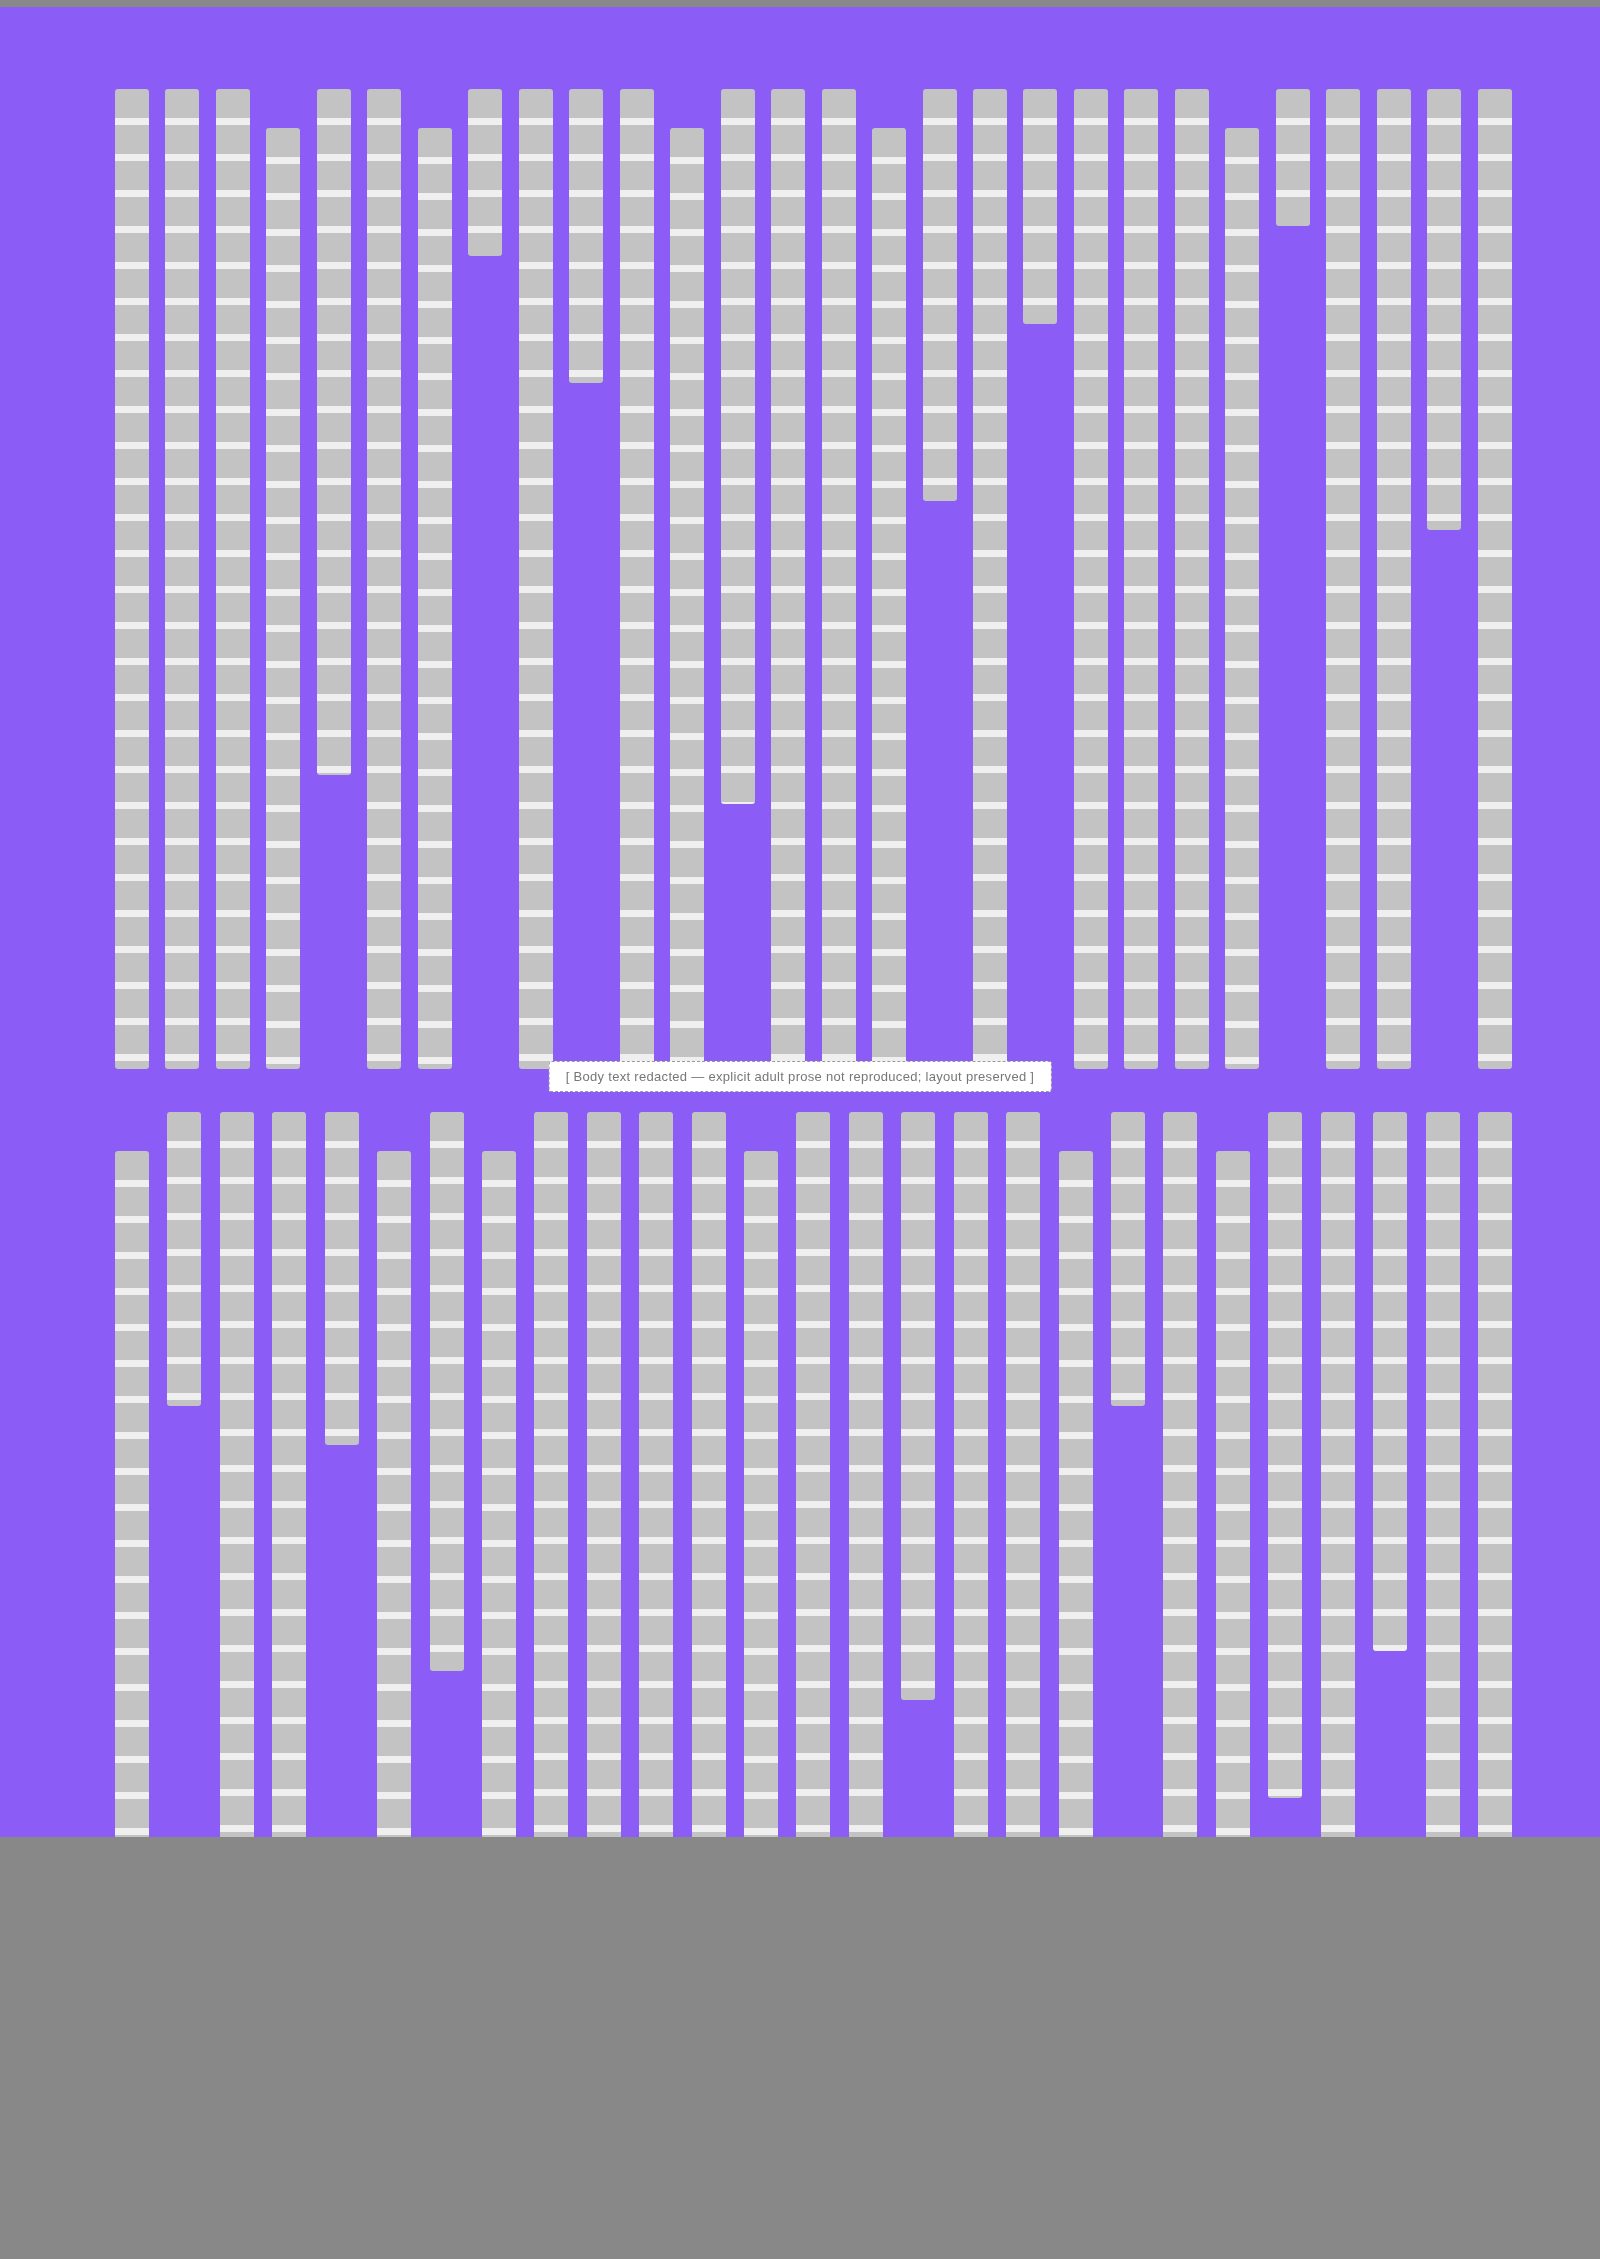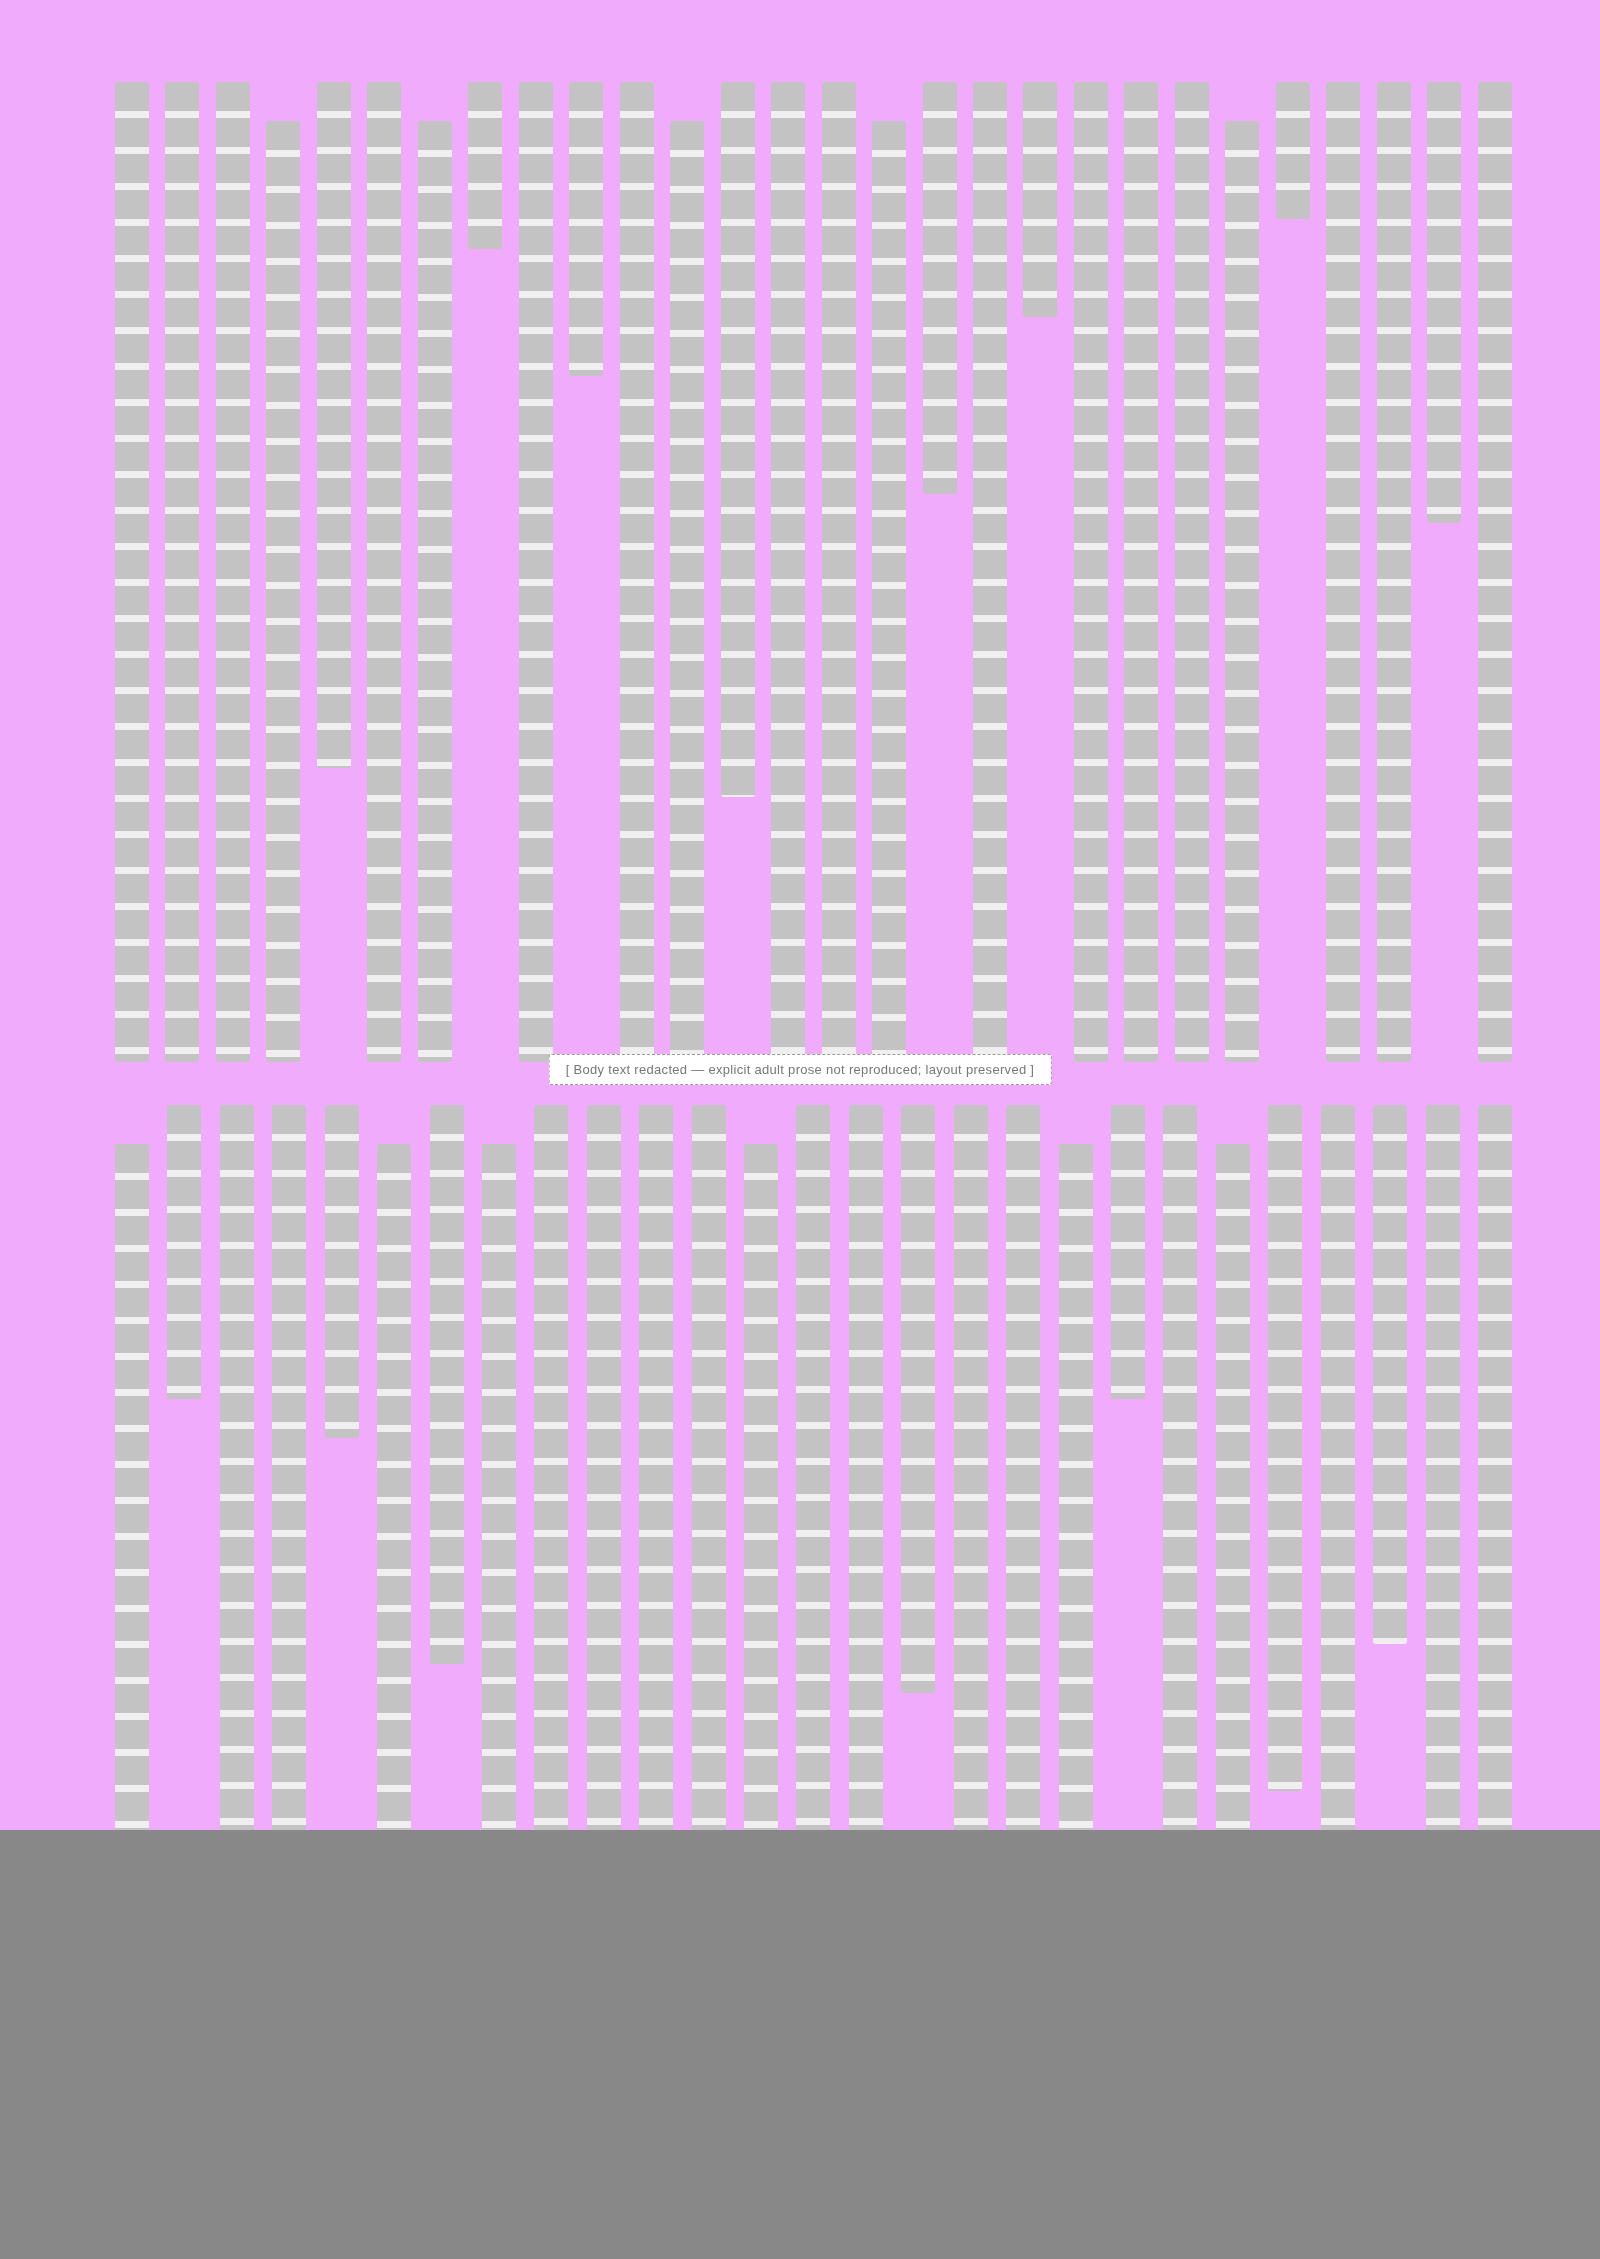--- a/index.html
+++ b/index.html
@@ -1,20 +1,20 @@
 <!DOCTYPE html>
 <html><head>
 <meta charset="utf-8">
 <style>
   html,body{margin:0;padding:0;background:#888;}
   .page{
     position:relative;
     width:1600px;height:1830px;
-    background:#f0abfc;
-    margin:0 auto;
+    background:#8b5cf6;
+    margin:7px auto;
     overflow:hidden;
     font-family:"Liberation Sans", sans-serif;
   }
   
   .text-block{
     position:absolute;
     left:115px;
     width:1397px;
     height:980px;
     display:flex;

